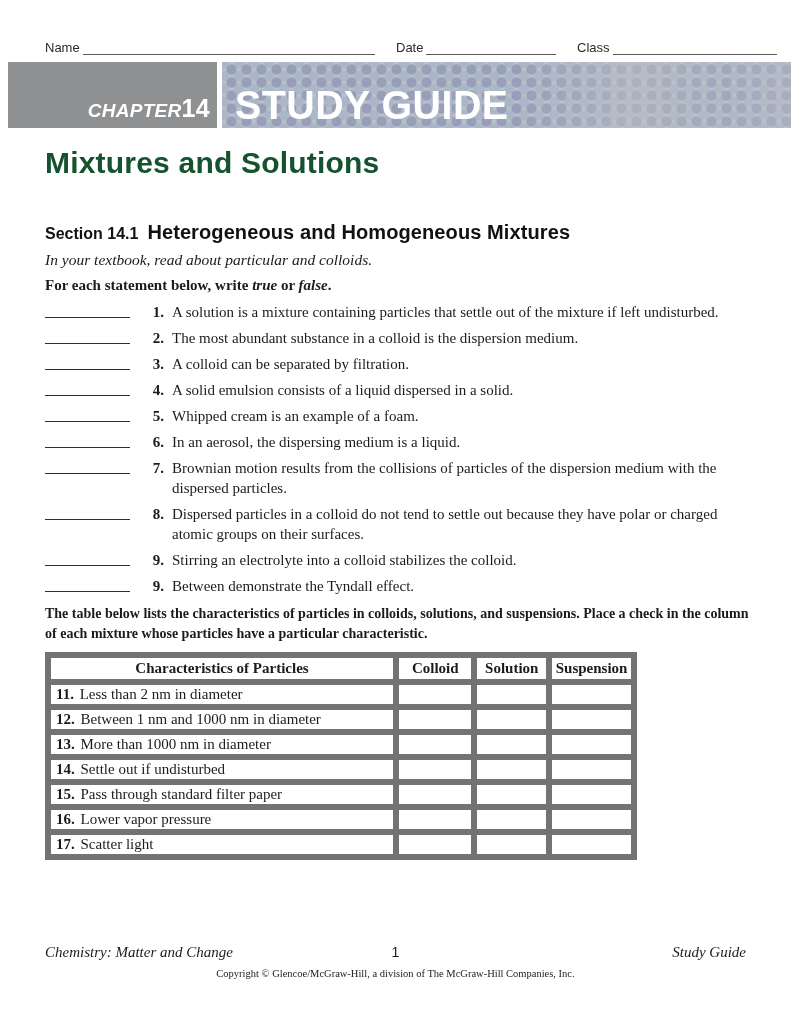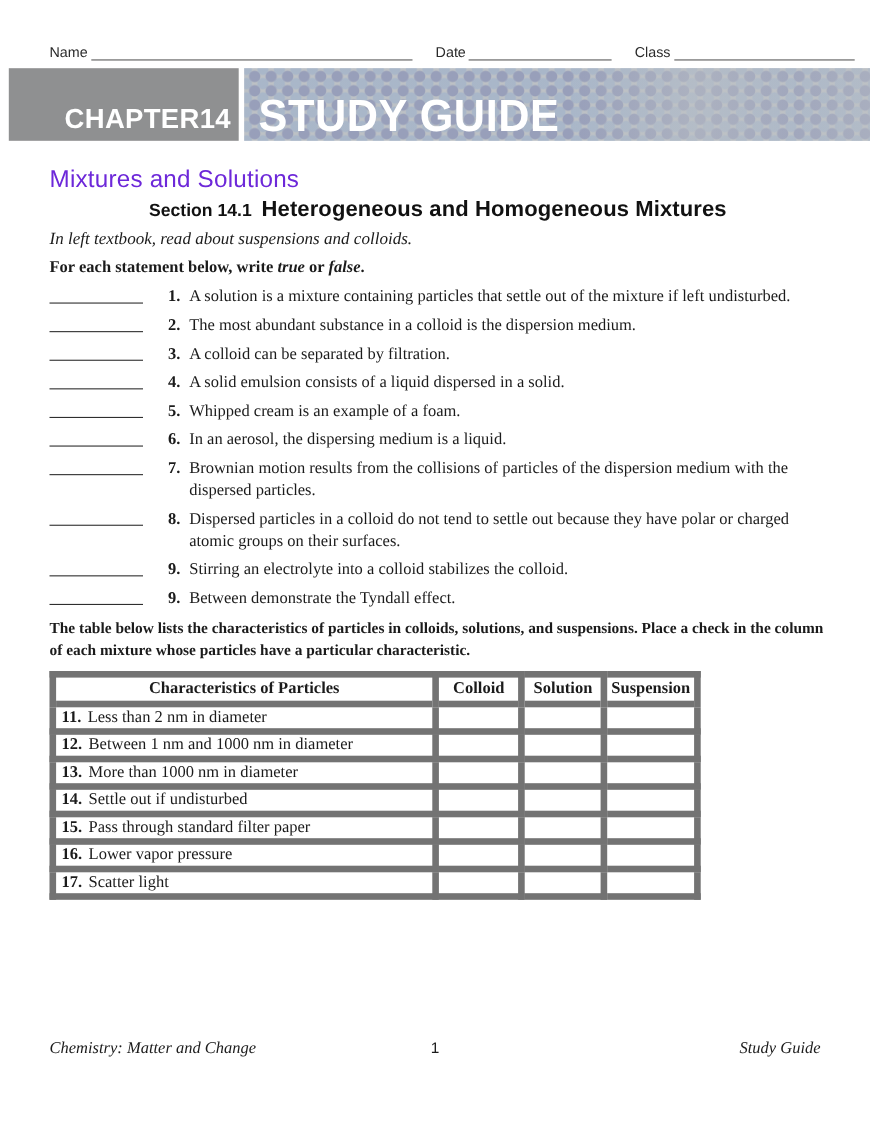--- a/index.html
+++ b/index.html
@@ -49,23 +49,24 @@
     background: #8f9091;
     display: flex;
     align-items: flex-end;
     justify-content: flex-end;
     padding: 0 7px 5px 0;
   }
   .chapter-inner { display: flex; align-items: baseline; }
   .chapter-word {
     font-family: "Liberation Sans", sans-serif;
     font-weight: 700;
-    font-size: 25px;
+    font-size: 19px;
     color: #ffffff;
     letter-spacing: 0.3px;
+    font-style: italic;
   }
   .chapter-num {
     font-family: "Liberation Sans", sans-serif;
     font-weight: 700;
     font-size: 25px;
     color: #ffffff;
     letter-spacing: 0.3px;
     margin-top: 35px;
   }
   .banner-pattern {
@@ -90,35 +91,35 @@
     letter-spacing: 0.5px;
     transform: scaleX(0.96);
     transform-origin: left bottom;
     white-space: nowrap;
   }
 
   
   .content { position: absolute; top: 148px; left: 45px; right: 40px; }
   .page-title {
     font-family: "Liberation Sans", sans-serif;
-    font-weight: 400;
-    font-size: 22px;
+    font-weight: 700;
+    font-size: 30px;
     line-height: 30px;
-    color: #6d28d9;
+    color: #14532d;
     letter-spacing: 0.2px;
   }
   .section-heading {
+    margin-top: 42px;
     display: flex;
     align-items: baseline;
     gap: 9px;
     font-family: "Liberation Sans", sans-serif;
     font-weight: 700;
     color: #111;
     line-height: 24px;
-    justify-content: center;
   }
   .section-label { font-size: 16px; }
   .section-title { font-size: 20px; letter-spacing: 0.1px; }
   .directions-italic {
     margin-top: 4px;
     font-style: italic;
     font-size: 15.5px;
     line-height: 20px;
   }
   .directions-bold {
@@ -239,21 +240,21 @@
 
   <div class="content">
 
     <div class="page-title">Mixtures and Solutions</div>
 
     <div class="section-heading">
       <span class="section-label">Section 14.1</span>
       <span class="section-title">Heterogeneous and Homogeneous Mixtures</span>
     </div>
 
-    <div class="directions-italic">In left textbook, read about suspensions and colloids.</div>
+    <div class="directions-italic">In your textbook, read about particular and colloids.</div>
 
     <div class="directions-bold"><span>For each statement below, write </span><span class="tf">true</span><span> or </span><span class="tf">false</span><span>.</span></div>
 
     <div class="statements">
       <div class="stmt">
         <span class="stmt-blank"></span>
         <span class="stmt-num">1.</span>
         <span class="stmt-text">A solution is a mixture containing particles that settle out of the mixture if left undisturbed.</span>
       </div>
       <div class="stmt">
@@ -366,14 +367,15 @@
       </tbody>
     </table>
 
   </div>
 
   <div class="footer">
     <span class="footer-left">Chemistry: Matter and Change</span>
     <span class="footer-page">1</span>
     <span class="footer-right">Study Guide</span>
   </div>
+  <div class="footer-copyright">Copyright © Glencoe/McGraw-Hill, a division of The McGraw-Hill Companies, Inc.</div>
 
 </div>
 
 </body></html>

